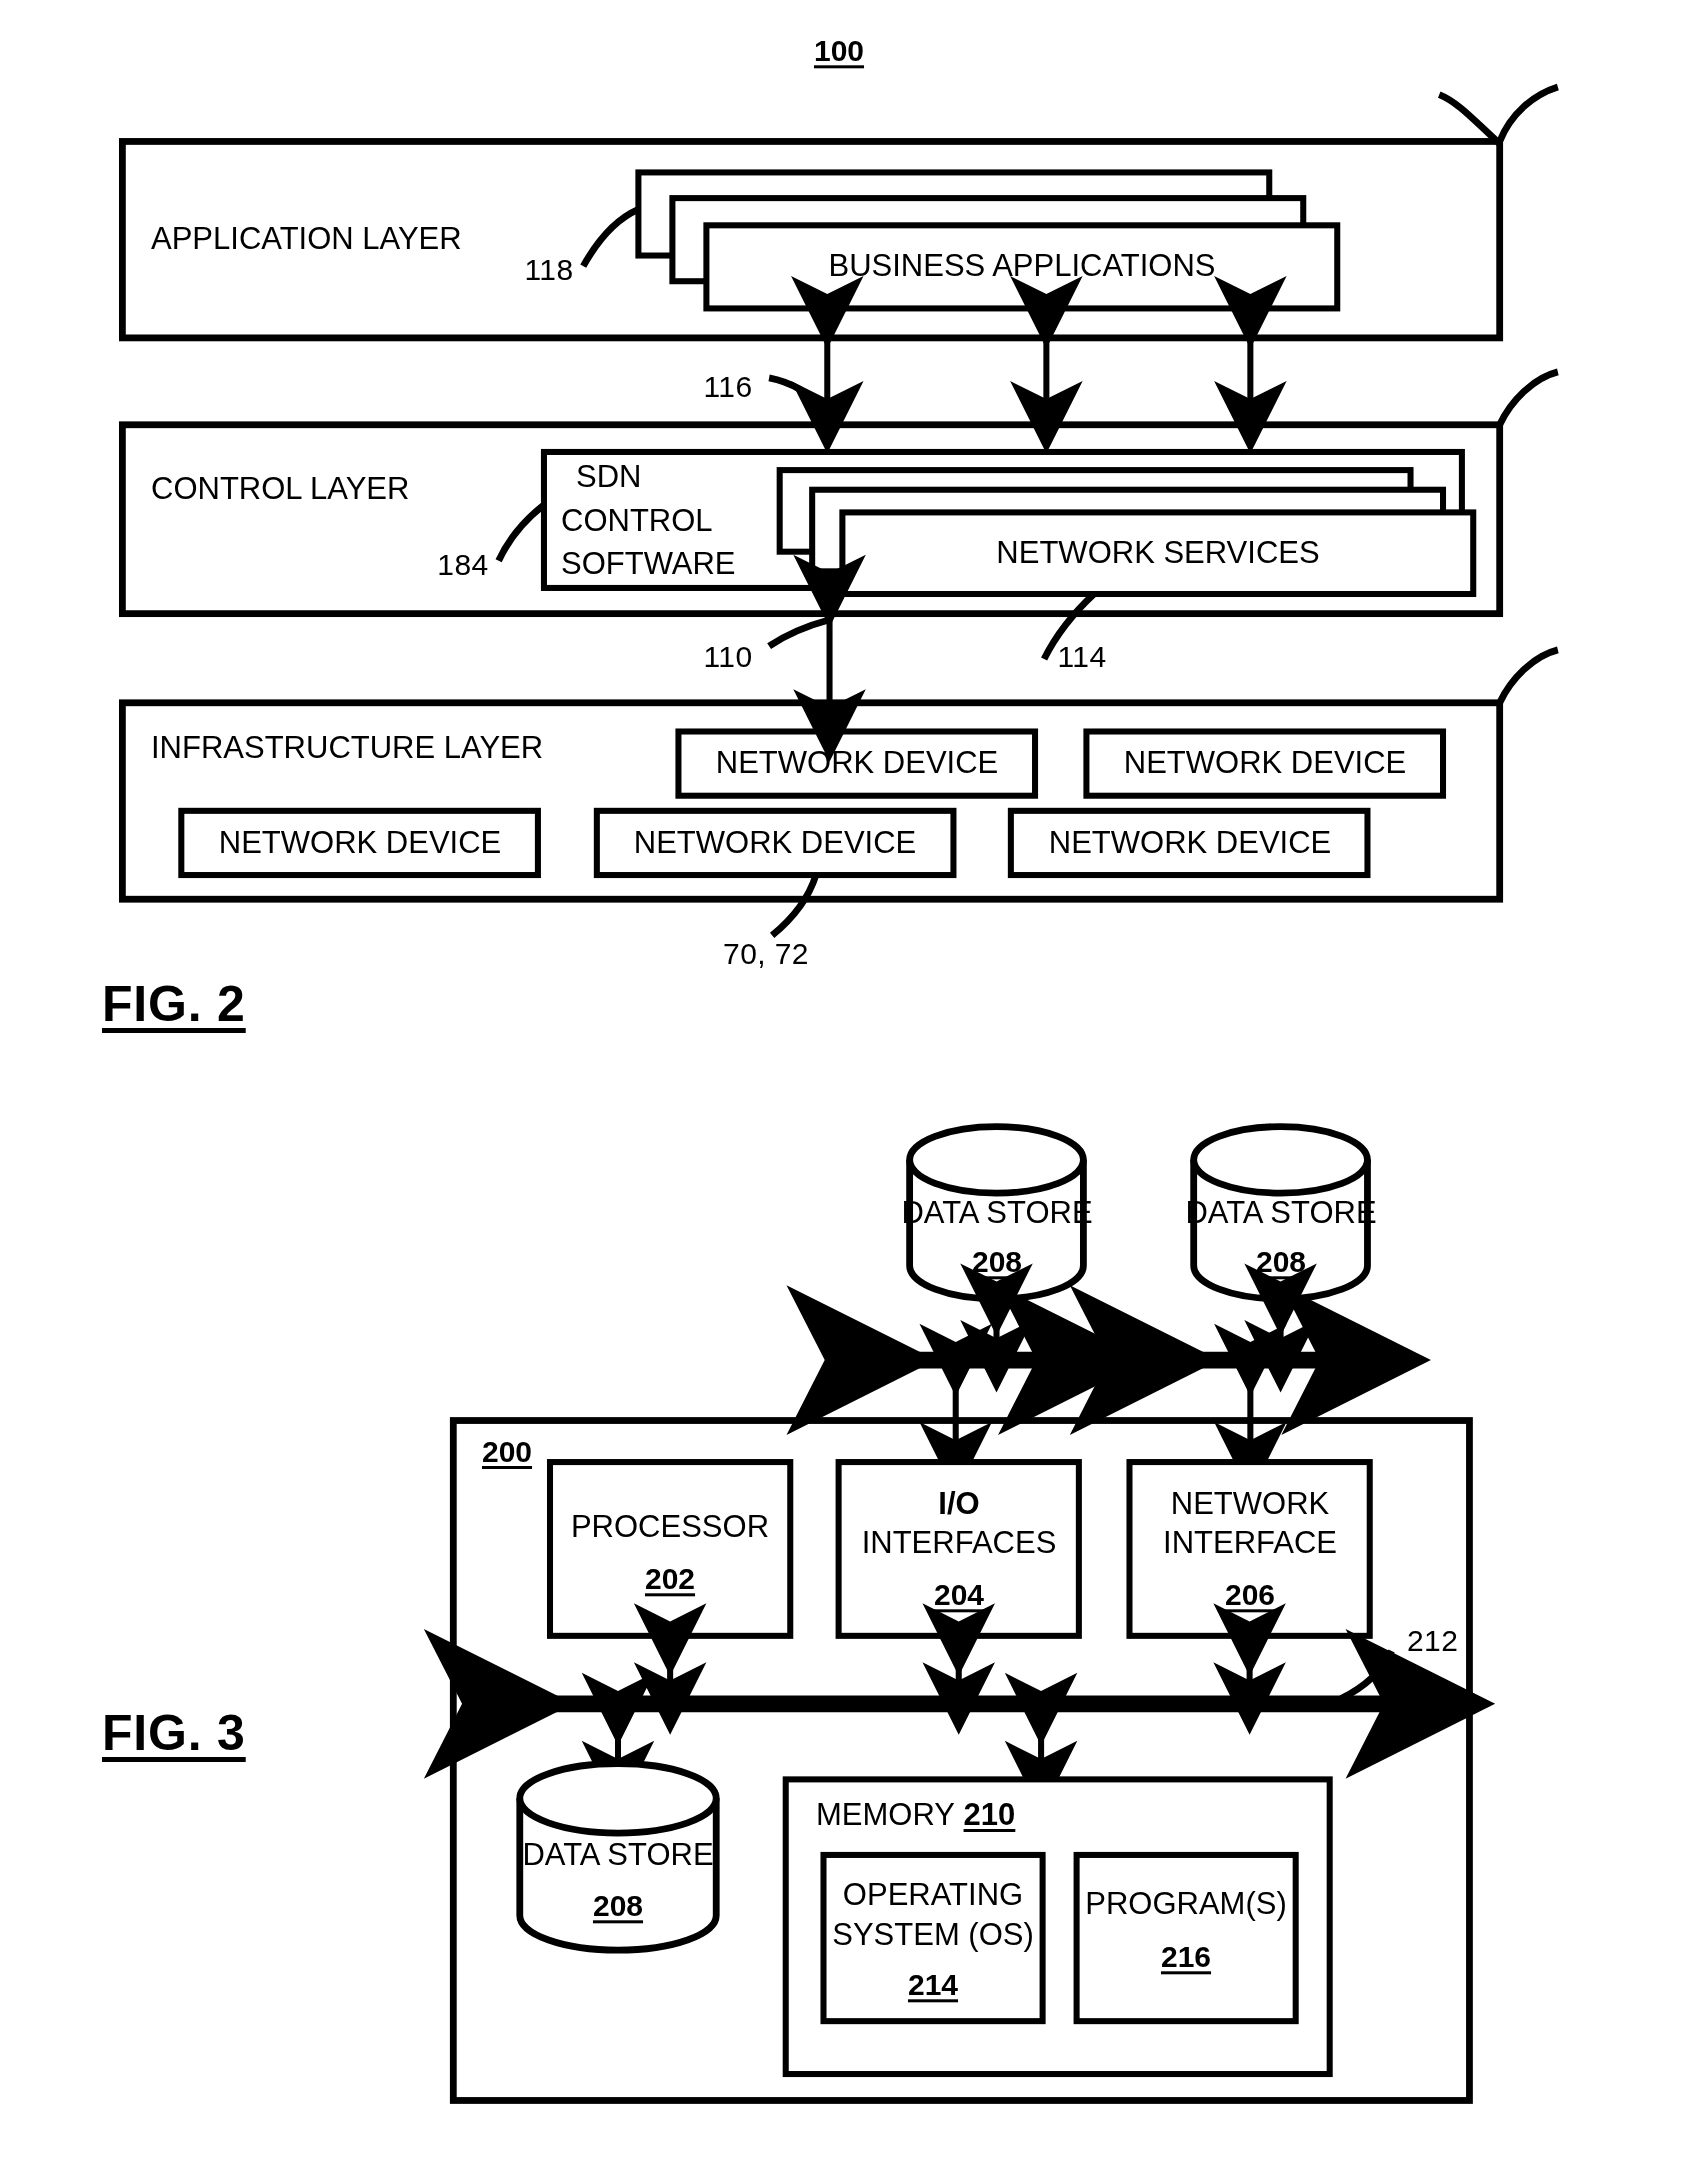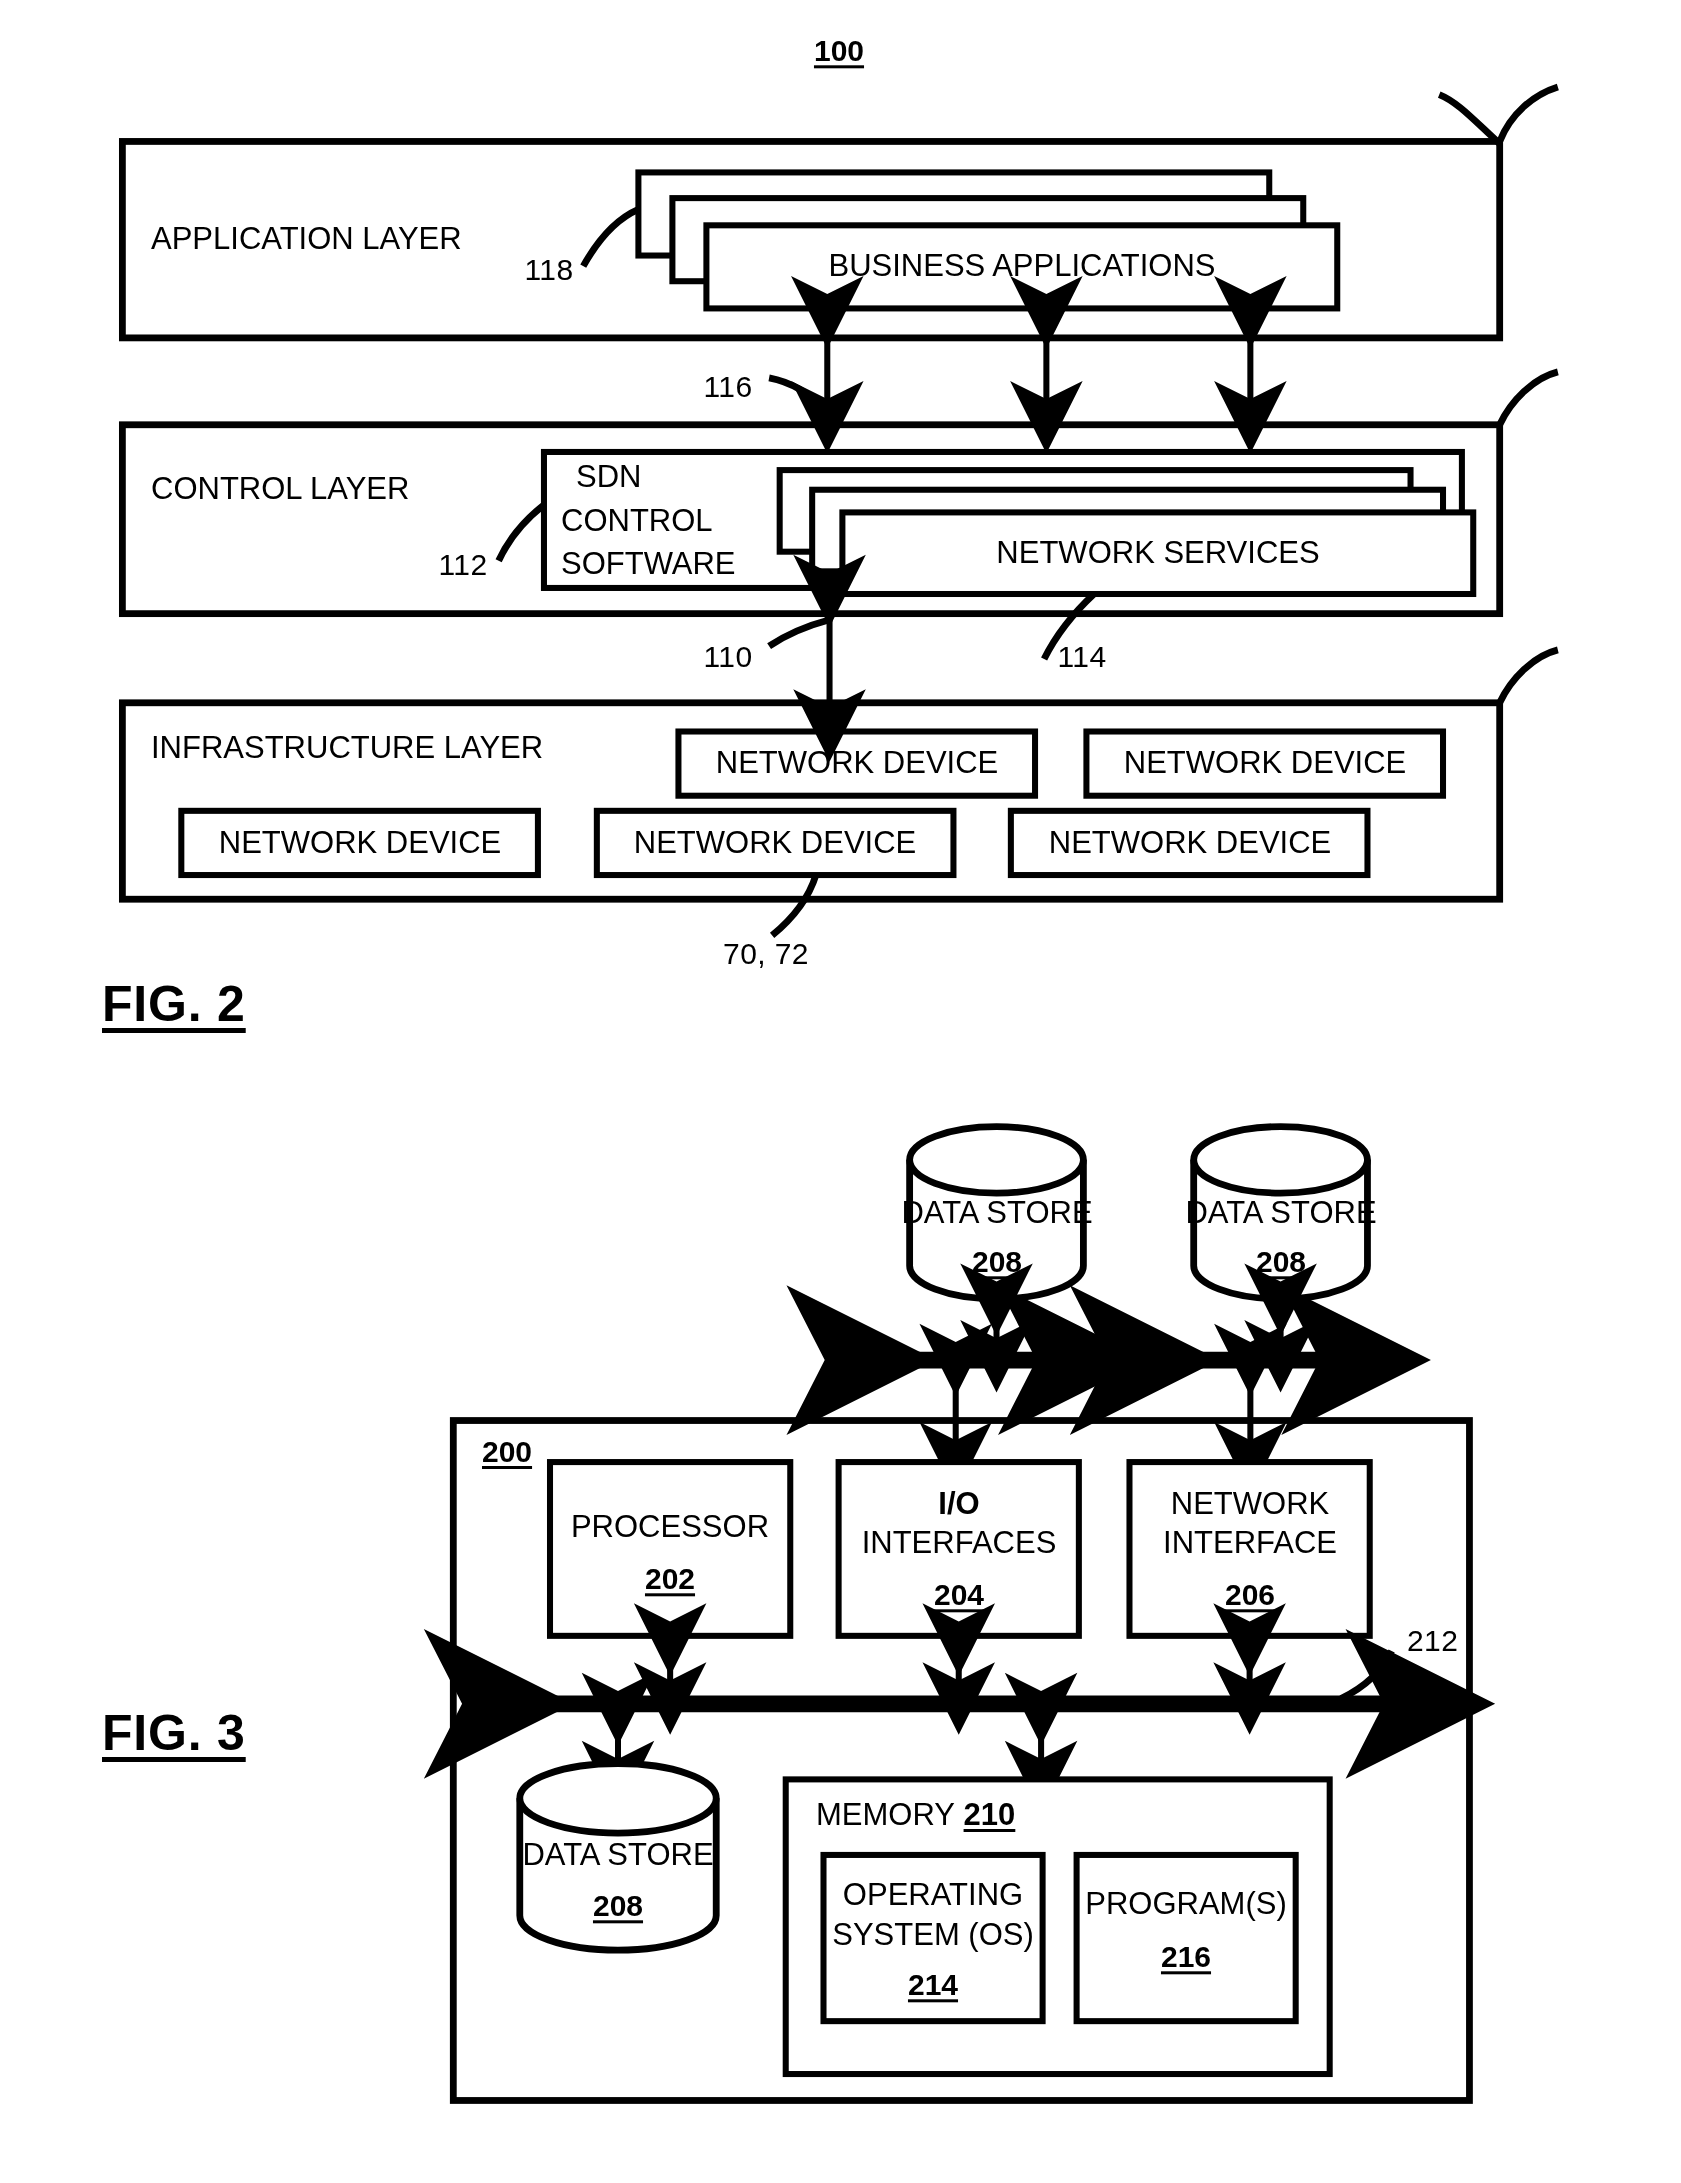--- a/index.html
+++ b/index.html
@@ -188,21 +188,21 @@
   <div class="lbl ref ctr" style="left:549px; top:270px;">118</div>
 
   <div class="lbl boxtext ctr" style="left:1022px; top:266px;">BUSINESS APPLICATIONS</div>
 
   <div class="lbl ref ctr" style="left:728px; top:387px;">116</div>
 
   <div class="lbl ref lft" style="left:1576px; top:361px;">104</div>
 
   <div class="lbl boxtext lft" style="left:151px; top:489px;">CONTROL LAYER</div>
 
-  <div class="lbl ref ctr" style="left:463px; top:565px;">112</div>
+  <div class="lbl ref ctr" style="left:463px; top:565px;">184</div>
 
   <div class="lbl boxtext" style="left:576px; top:459px; text-align:left;">SDN</div>
   <div class="lbl boxtext" style="left:561px; top:503px; text-align:center;">CONTROL</div>
   <div class="lbl boxtext" style="left:561px; top:546px; text-align:left;">SOFTWARE</div>
 
   <div class="lbl boxtext ctr" style="left:1158px; top:553px;">NETWORK SERVICES</div>
 
   <div class="lbl ref ctr" style="left:728px; top:657px;">110</div>
 
   <div class="lbl ref ctr" style="left:1082px; top:657px;">114</div>

